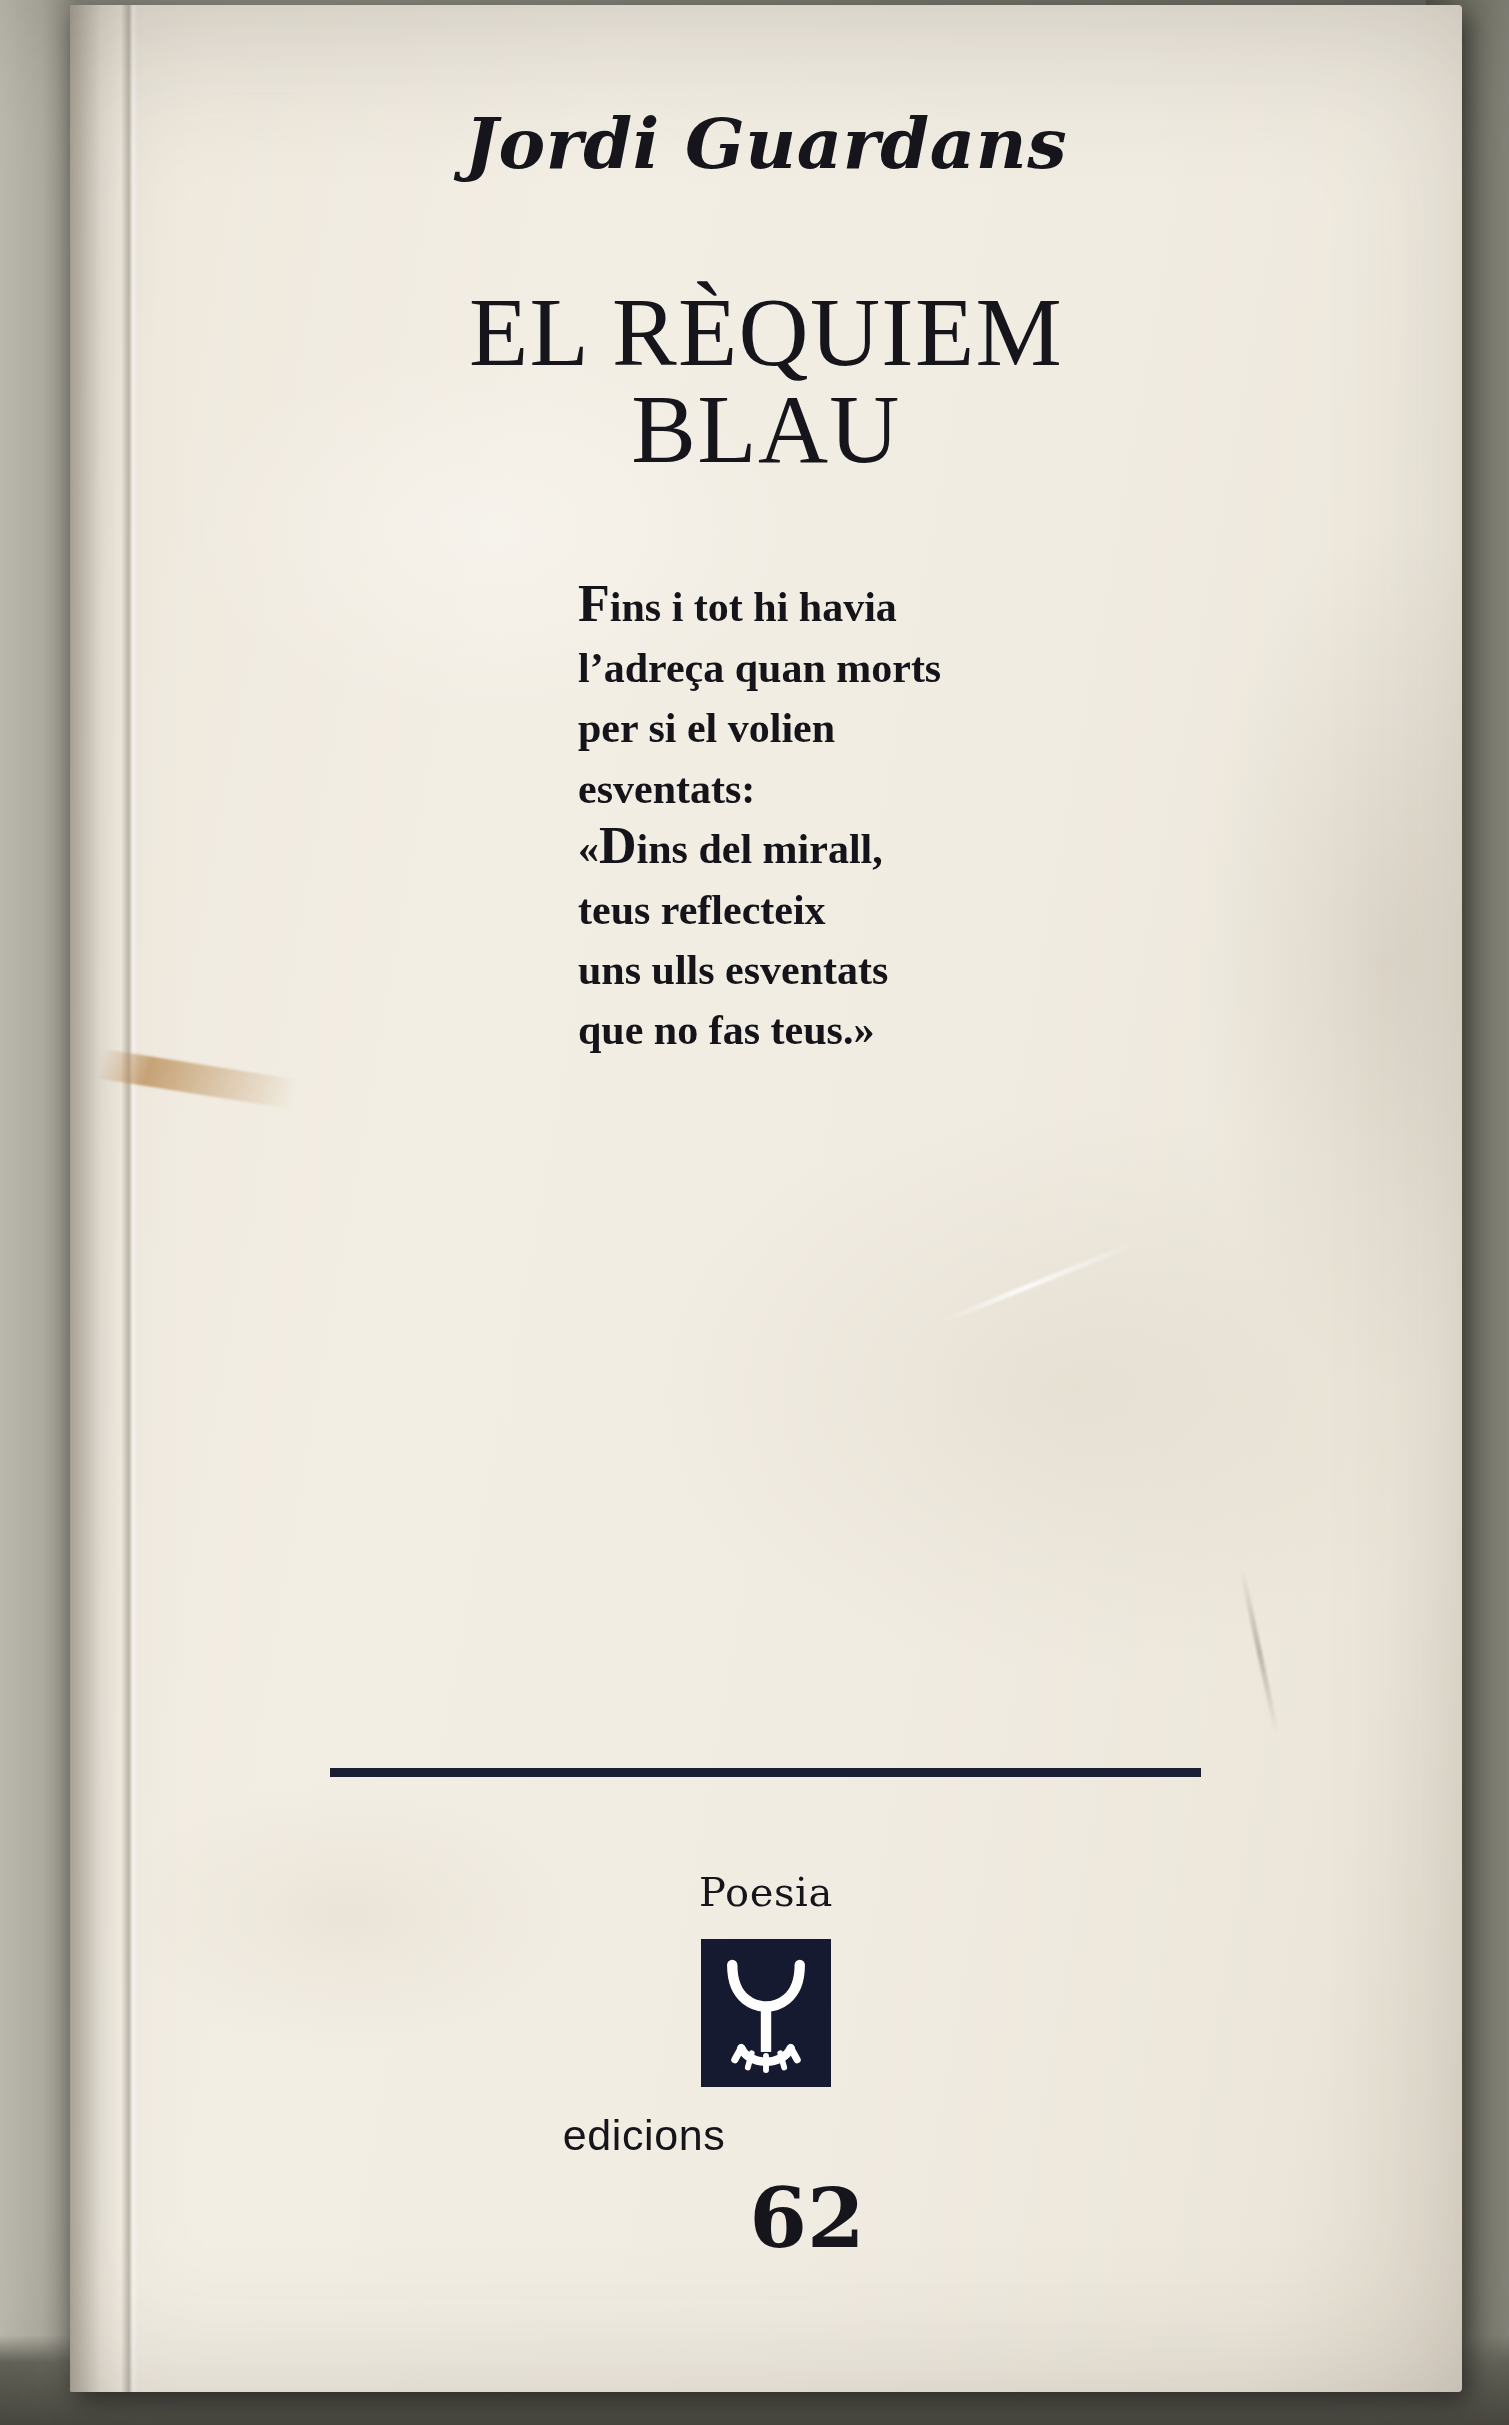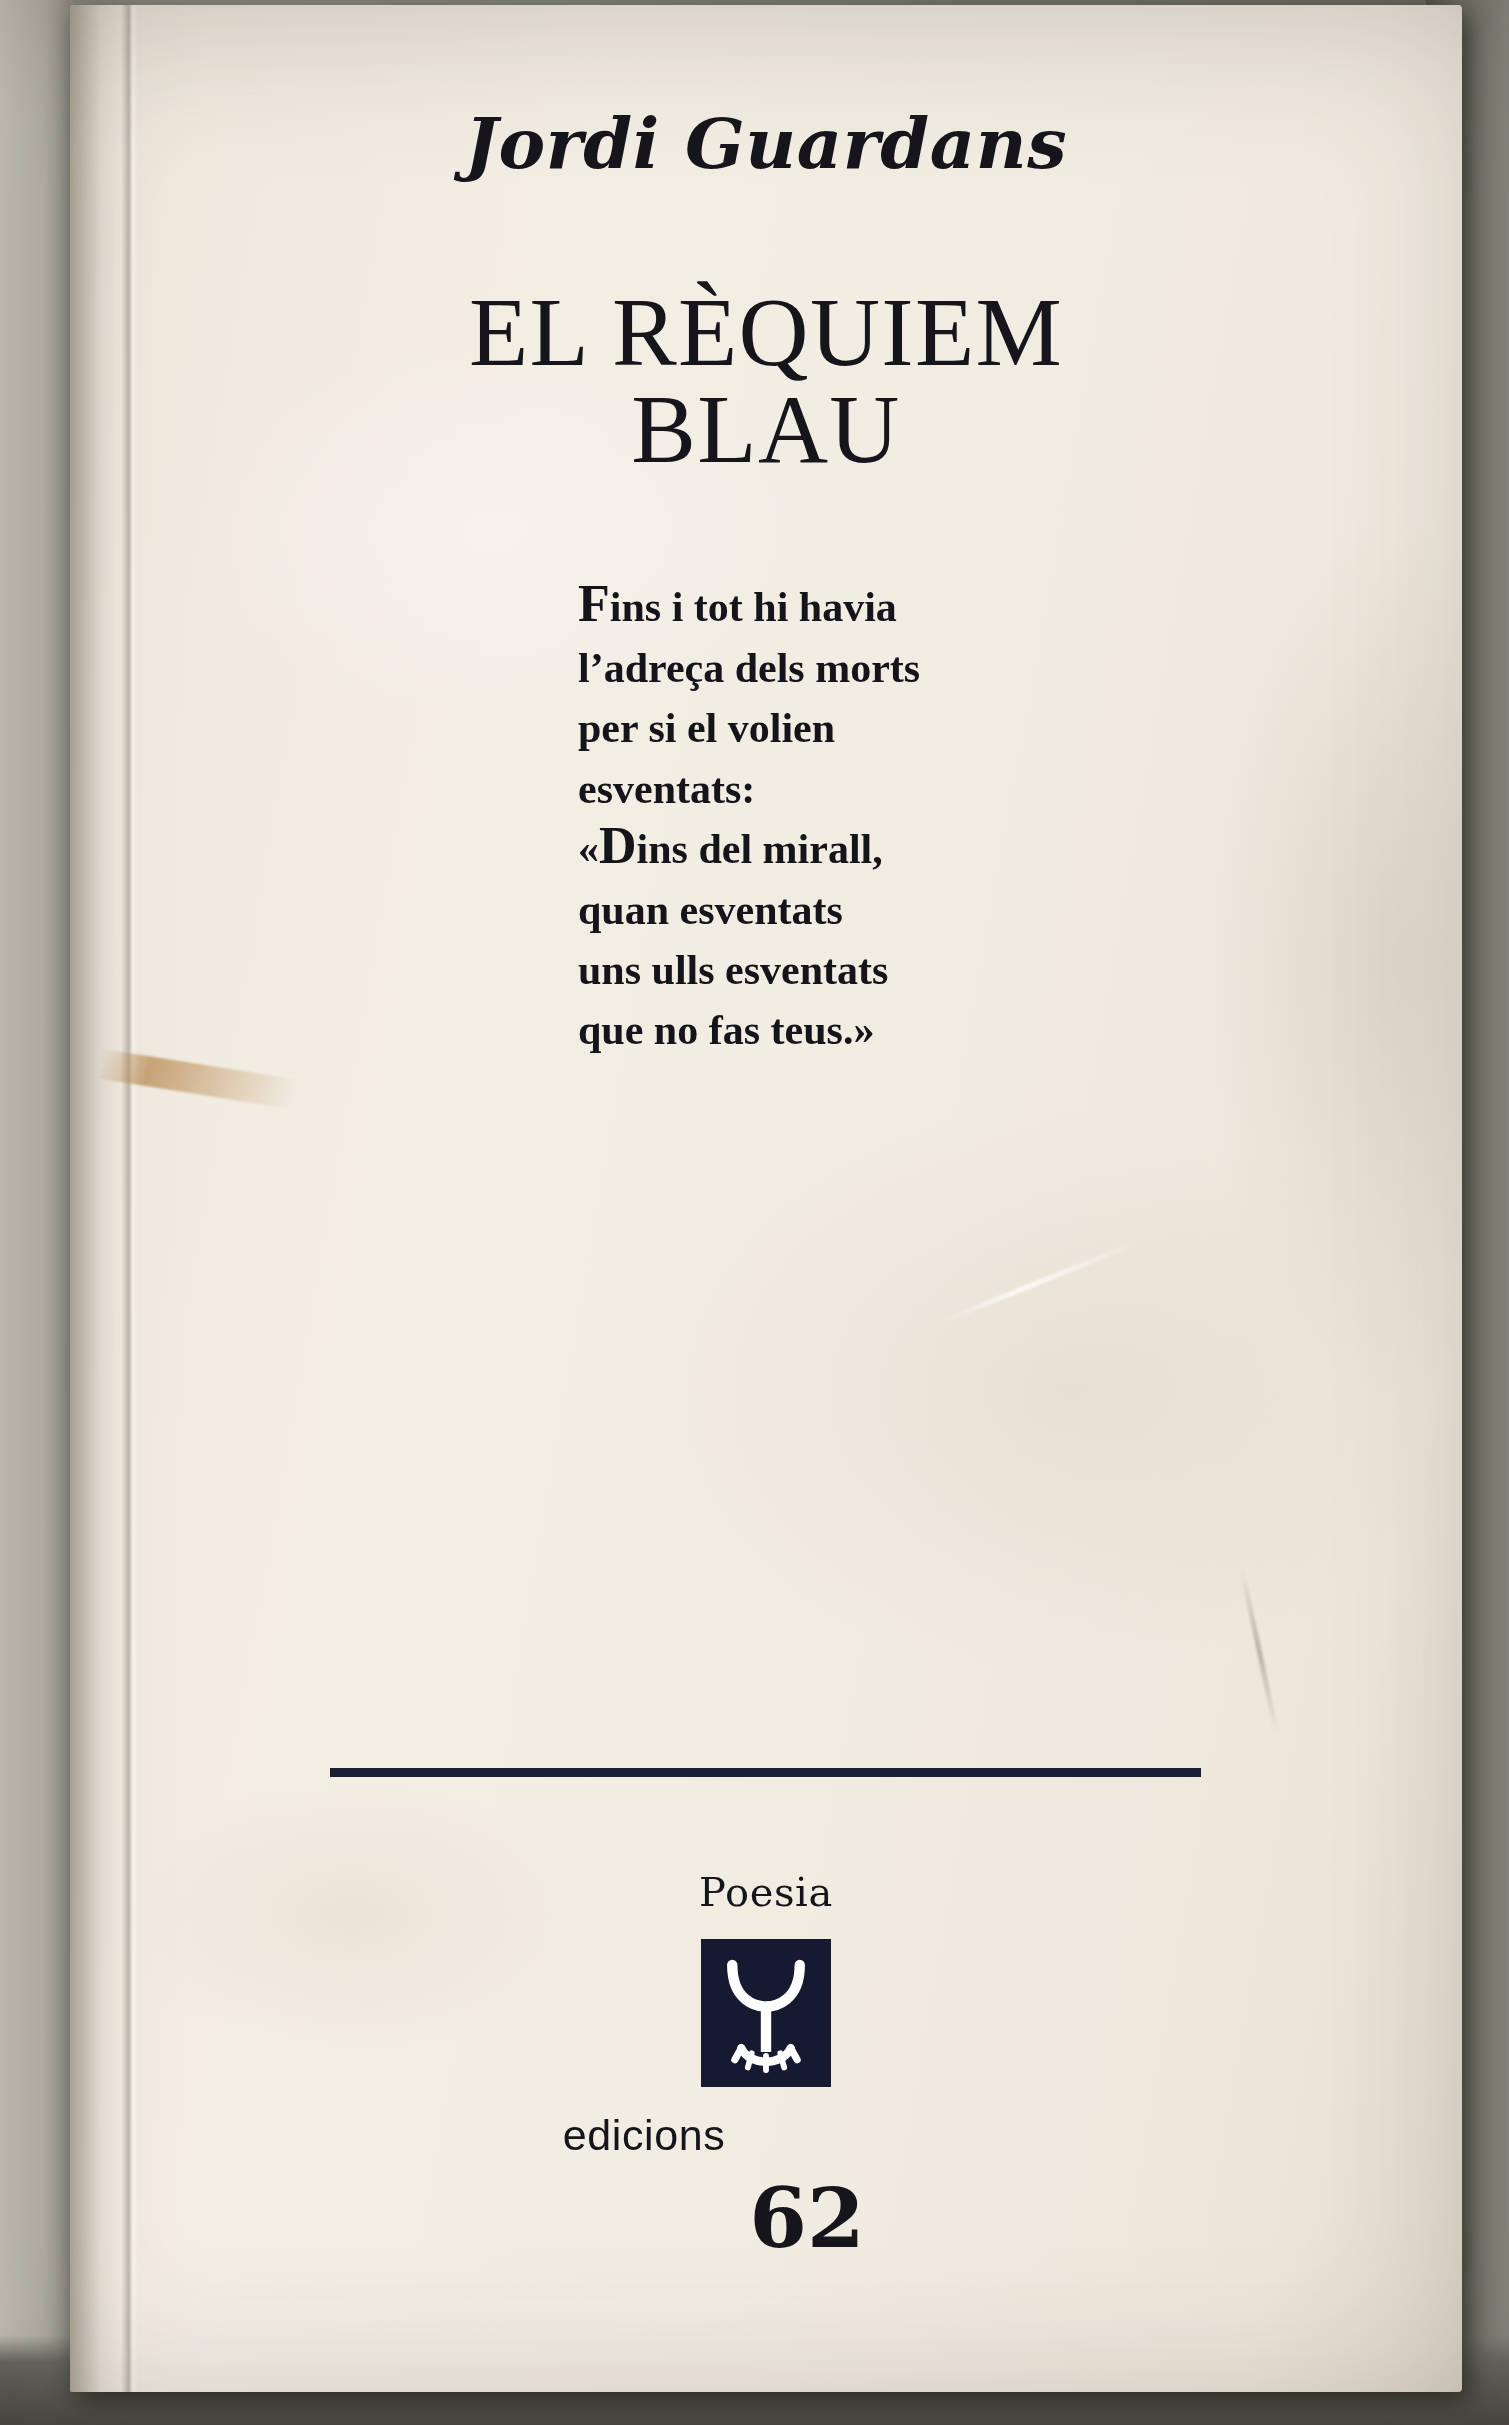--- a/index.html
+++ b/index.html
@@ -245,25 +245,25 @@
 
       <div class="author">Jordi Guardans</div>
 
       <div class="title">
         <span class="line">EL RÈQUIEM</span>
         <span class="line">BLAU</span>
       </div>
 
       <div class="poem">
         <span class="pline"><span class="drop">F</span>ins i tot hi havia</span>
-        <span class="pline">l’adreça dels morts</span>
+        <span class="pline">l’adreça quan morts</span>
         <span class="pline">per si el volien</span>
         <span class="pline">esventats:</span>
         <span class="pline">«<span class="drop">D</span>ins del mirall,</span>
-        <span class="pline">quan esventats</span>
+        <span class="pline">teus reflecteix</span>
         <span class="pline">uns ulls esventats</span>
         <span class="pline">que no fas teus.»</span>
       </div>
 
       <div class="rule"></div>
 
       <div class="series">Poesia</div>
 
       <div class="logo">
         <svg width="130" height="148" viewBox="0 0 200 228" aria-hidden="true">

